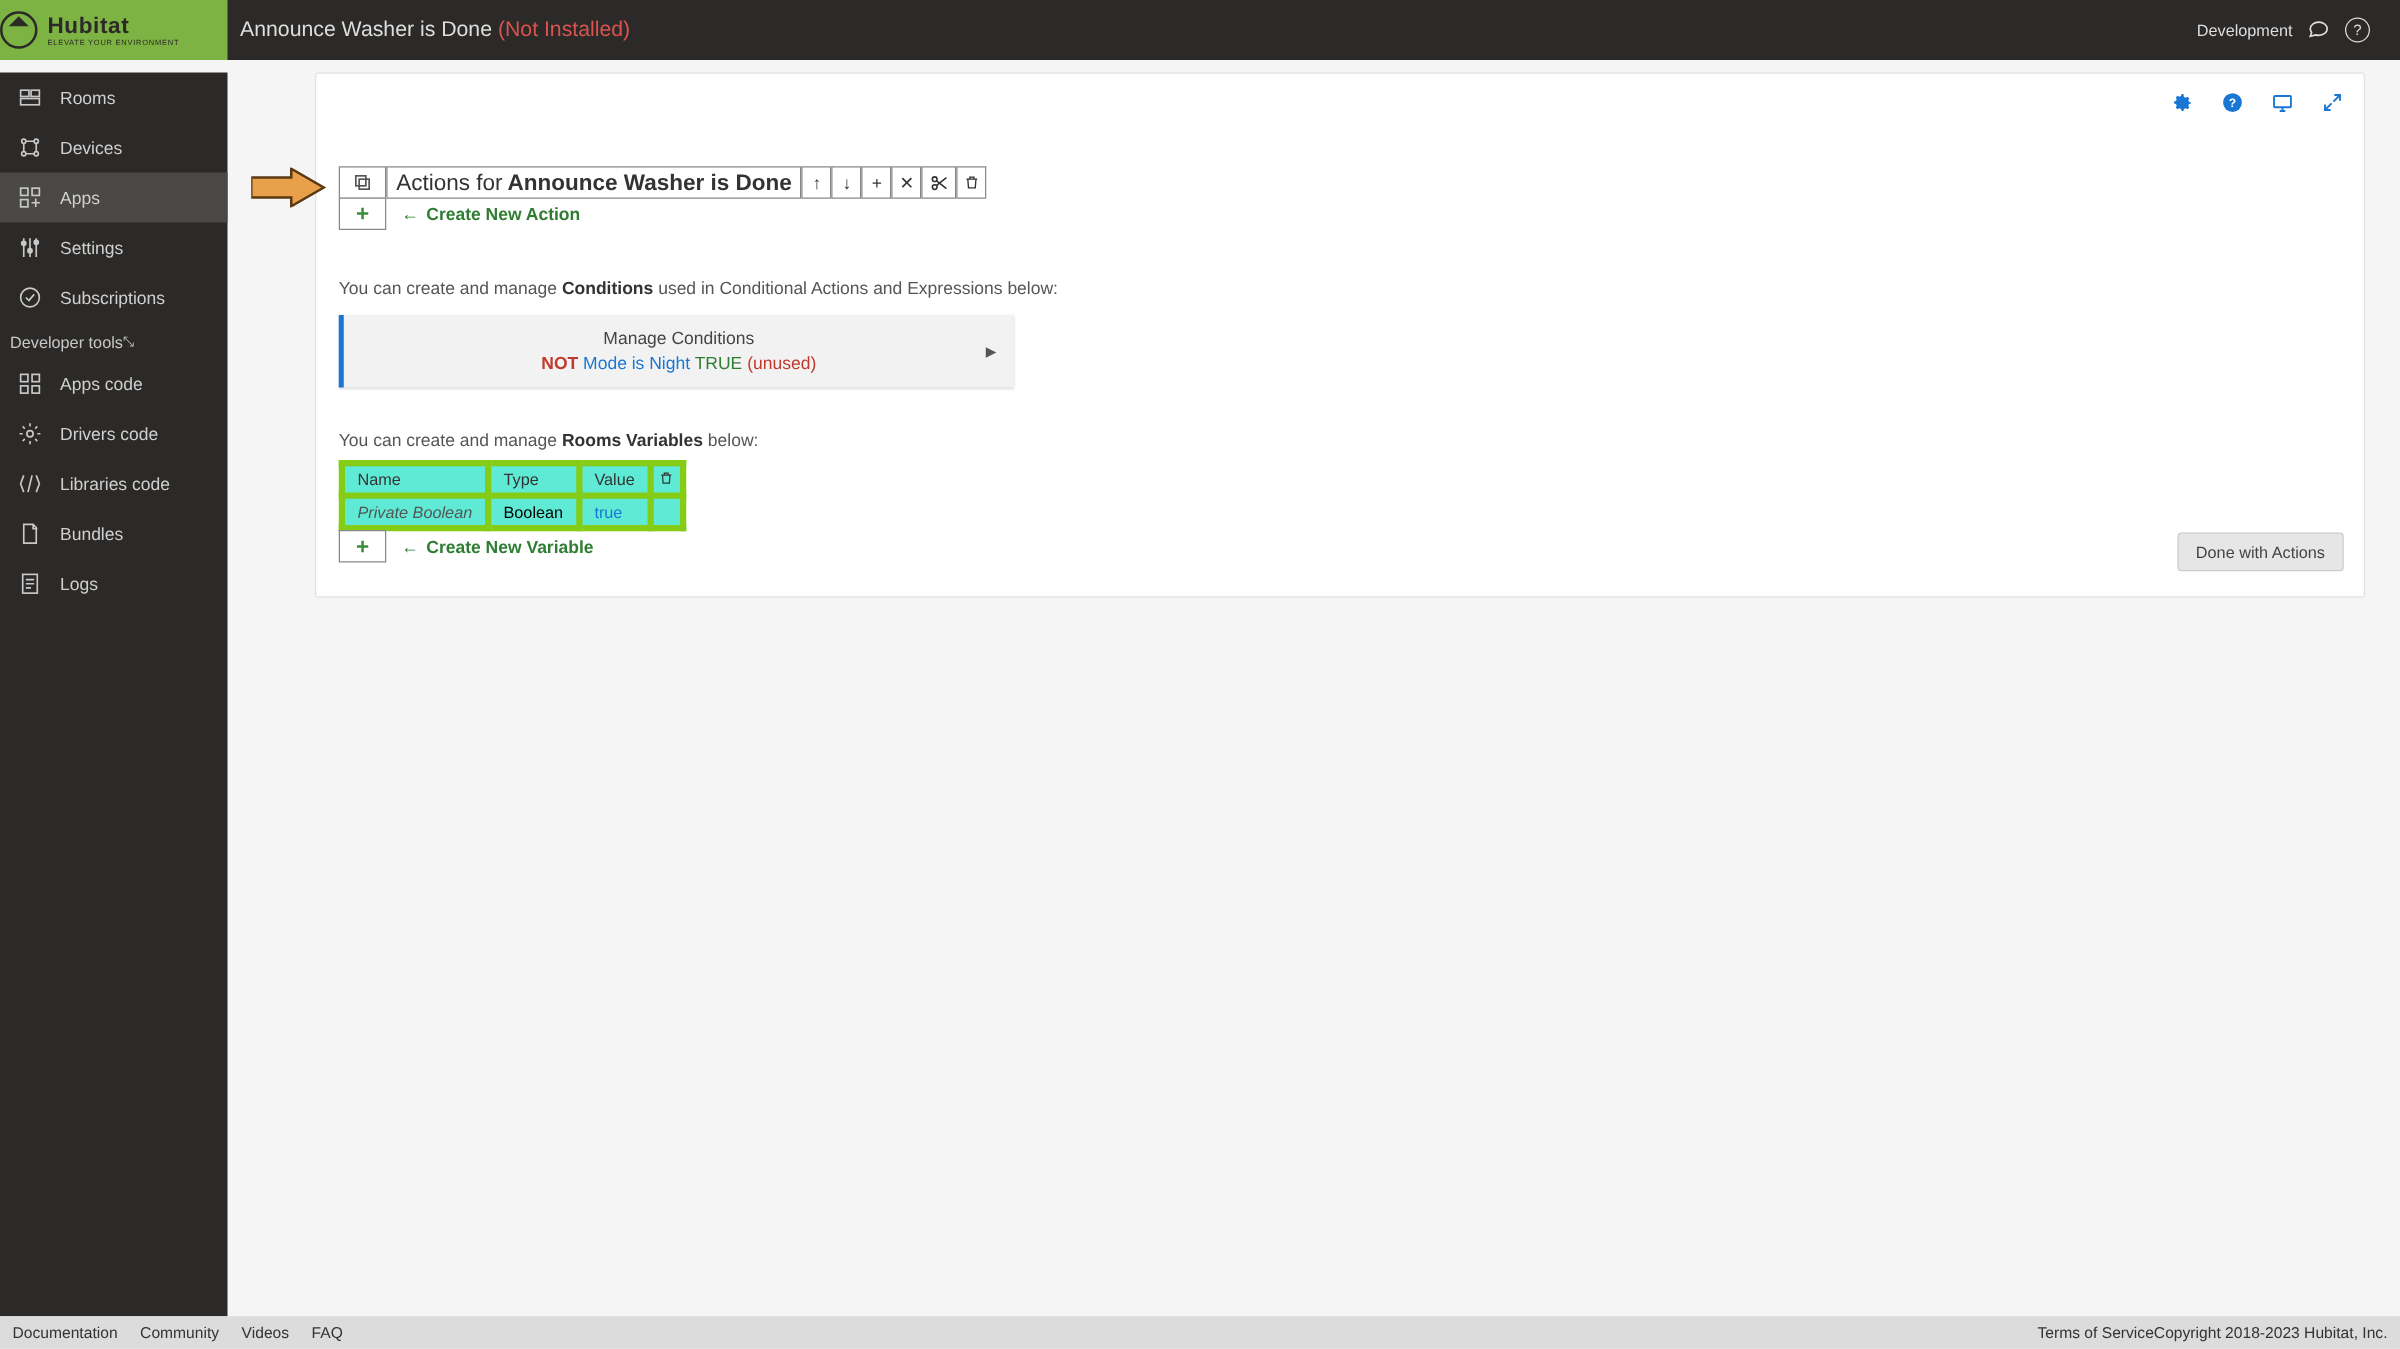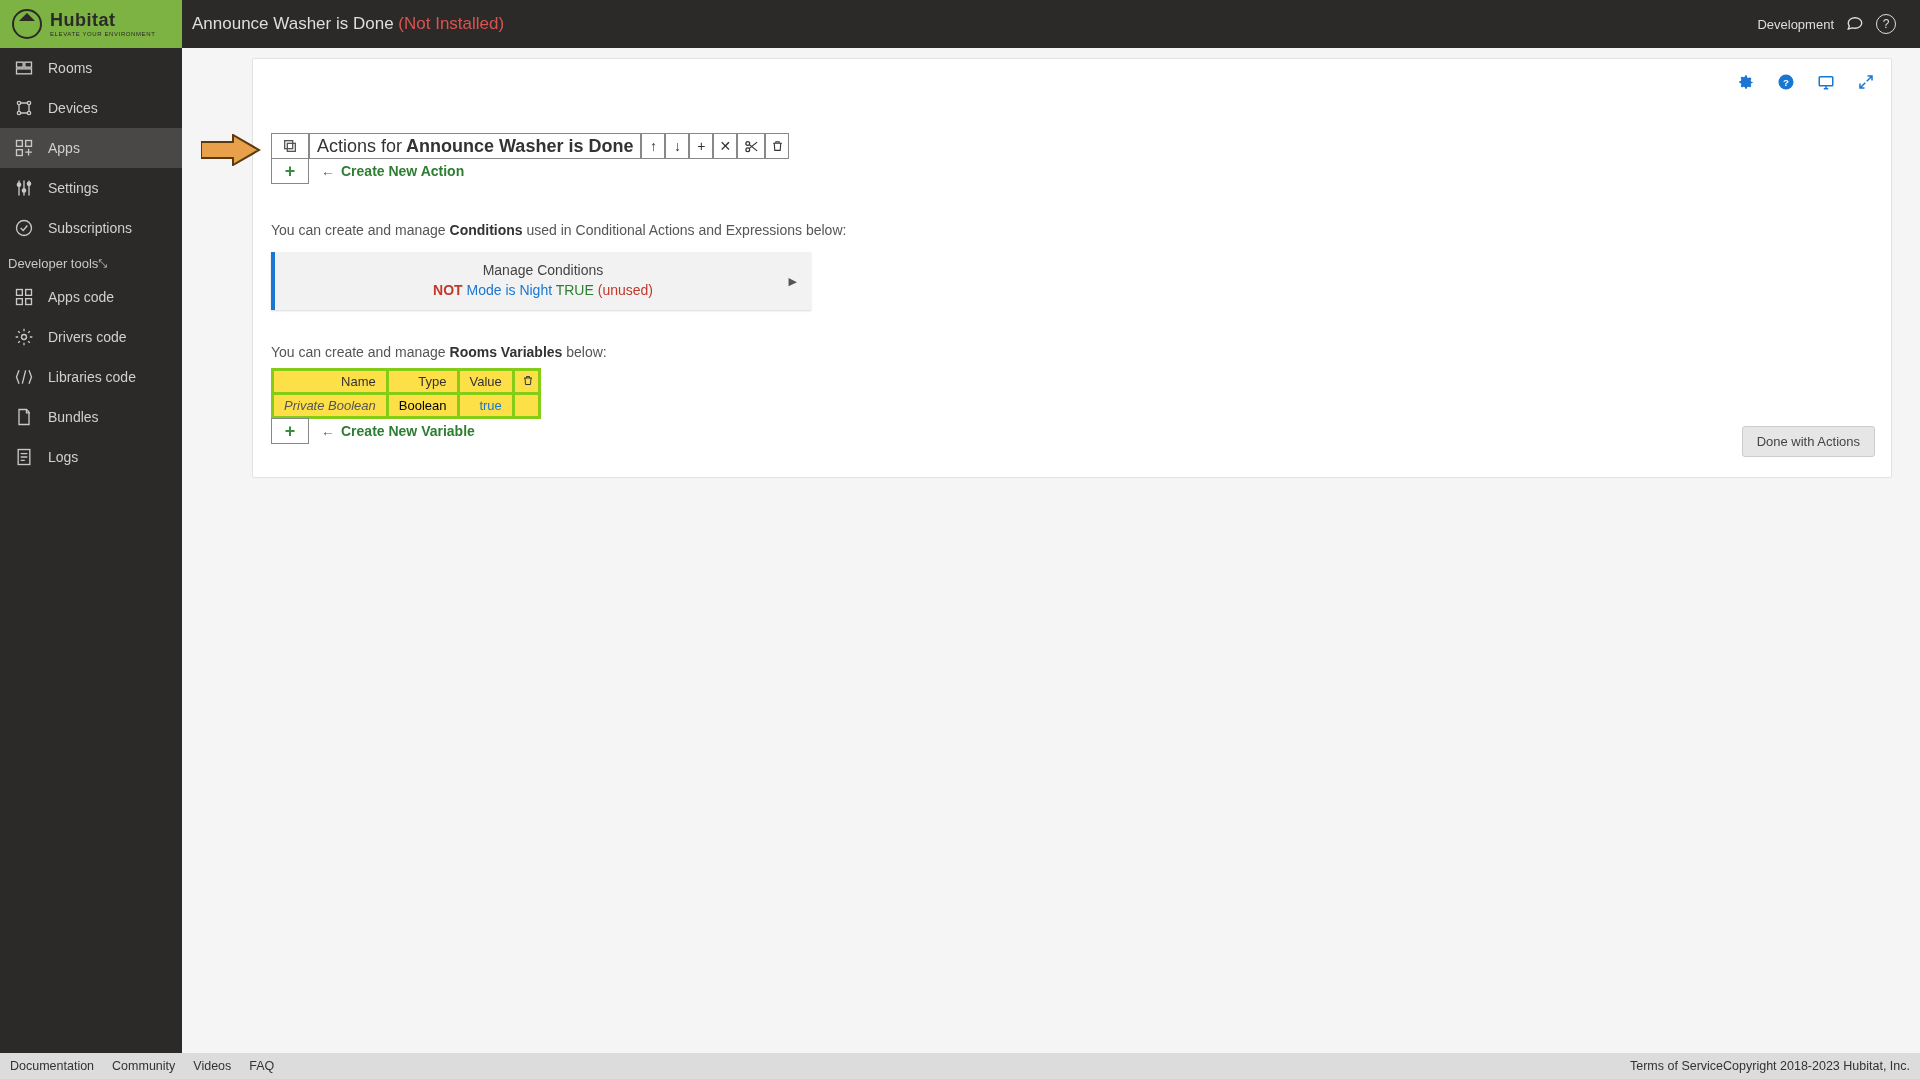--- a/index.html
+++ b/index.html
@@ -18,21 +18,20 @@
   display: flex;
   align-items: center;
   position: relative;
 }
 .logo-block {
   width: 182px;
   height: 48px;
   background: #7cb342;
   display: flex;
   align-items: center;
-  padding-left: 12px;
   gap: 8px;
 }
 .logo-circle {
   width: 30px; height: 30px;
   border: 2.5px solid #2c2a28;
   border-radius: 50%;
   display:flex; align-items:center; justify-content:center;
 }
 .logo-house {
   width: 12px; height: 10px;
@@ -48,21 +47,21 @@
 .logo-text { color:#2c2a28; font-weight:700; font-size:18px; letter-spacing:0.5px; line-height:1;}
 .logo-sub { font-size:6px; color:#2c2a28; letter-spacing:0.6px; display:block; margin-top:1px;}
 .page-title { color:#dedede; font-size:17px; margin-left:10px; }
 .page-title .not-installed { color:#d9534f; }
 .topbar-right { position:absolute; right:24px; display:flex; align-items:center; gap:12px; color:#dedede; font-size:13px;}
 .topbar-right svg { width:18px; height:18px; fill:none; stroke:#dedede; stroke-width:1.8;}
 .topbar-icon-circle { width:20px; height:20px; border:1.8px solid #dedede; border-radius:50%; display:flex; align-items:center; justify-content:center; font-size:12px; color:#dedede;}
 
 
 .sidebar {
-  position:absolute; top:48px; left:0; bottom:26px;
+  position:absolute; top:58px; left:0; bottom:26px;
   width:182px; background:#2c2a28; color:#d0d0d0;
 }
 .side-item {
   display:flex; align-items:center; gap:14px;
   height:40px; padding-left:14px; font-size:14px; cursor:pointer;
 }
 .side-item.active { background:#4a4846; }
 .side-item svg { width:20px; height:20px; fill:none; stroke:#c8c8c8; stroke-width:1.6;}
 .side-section-header {
   display:flex; align-items:center; 
@@ -117,21 +116,21 @@
 .cond-mode { color:#1976d2; }
 .cond-true { color:#2e7d32; }
 .cond-unused { color:#c0392b; }
 .cond-caret { position:absolute; right:14px; top:50%; transform:translateY(-50%); font-size:11px; color:#555;}
 
 .local-vars-intro { margin-top:34px; font-size:14px; color:#555;}
 .local-vars-intro b { color:#333;}
 
 .vars-table { margin-top:8px; border-collapse:collapse; }
 .vars-table th, .vars-table td {
-  border:3px solid #84cc16; font-size:13px; padding:3px 10px; text-align:right; background:#fde047;
+  border:5px solid #84cc16; font-size:13px; padding:3px 10px; text-align:left; background:#5eead4;
 }
 .vars-table th { font-weight:400; color:#333;}
 .vars-table .trash-th { width:26px; padding:2px 4px;}
 .vars-table .pb { font-style:italic; color:#555;}
 .vars-table .true { color:#1976d2;}
 
 .create-var-row { display:flex; align-items:center; margin-top:-1px;}
 
 .done-btn {
   position:absolute; right:16px; bottom:20px;

